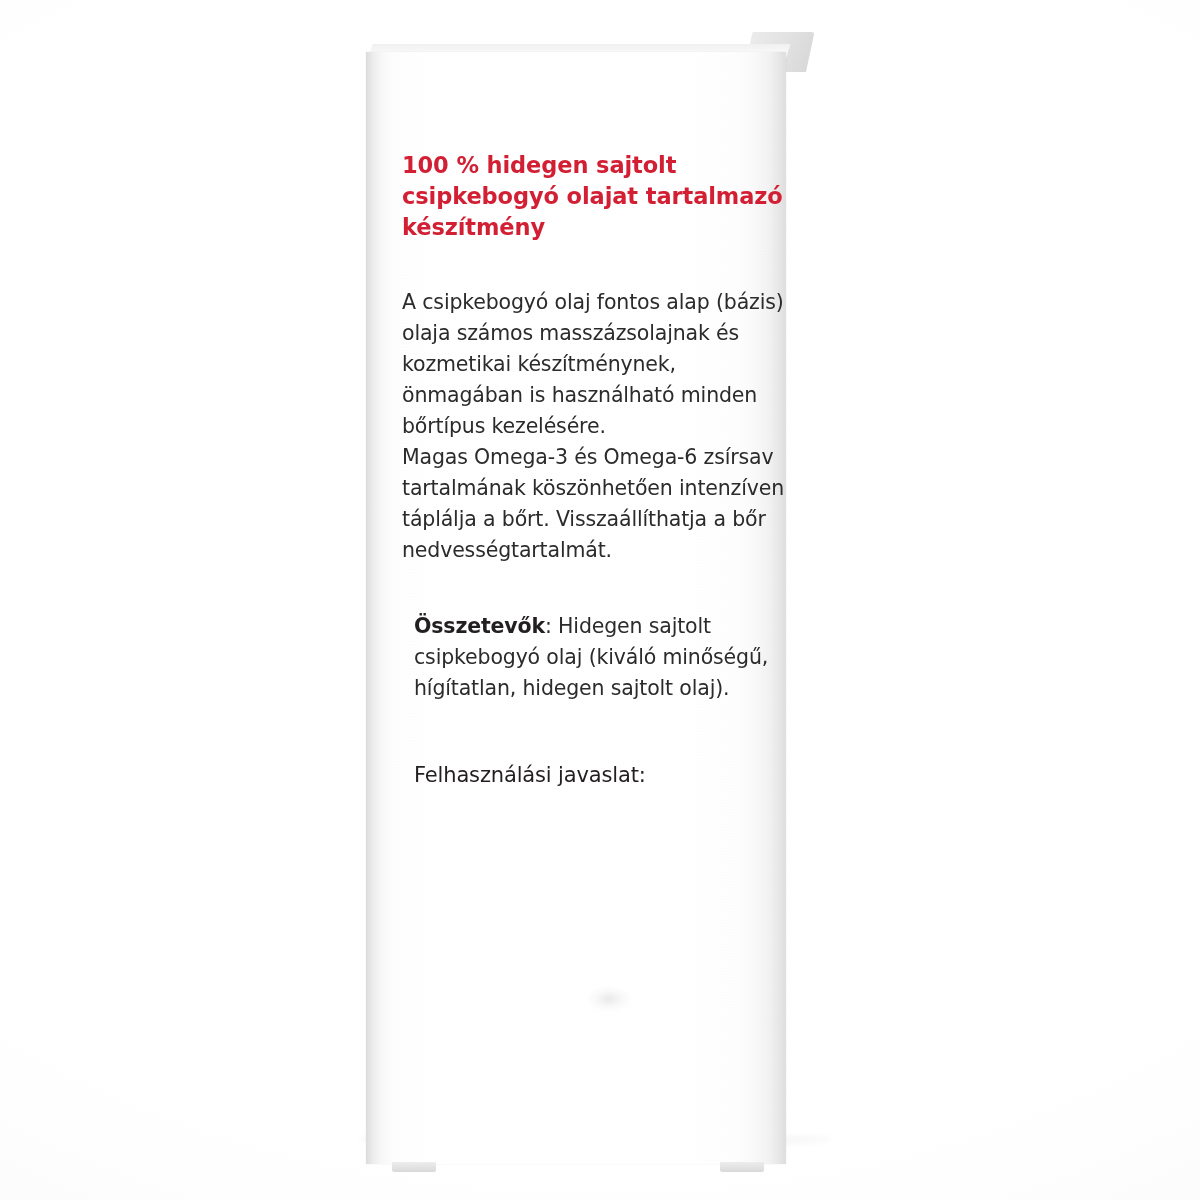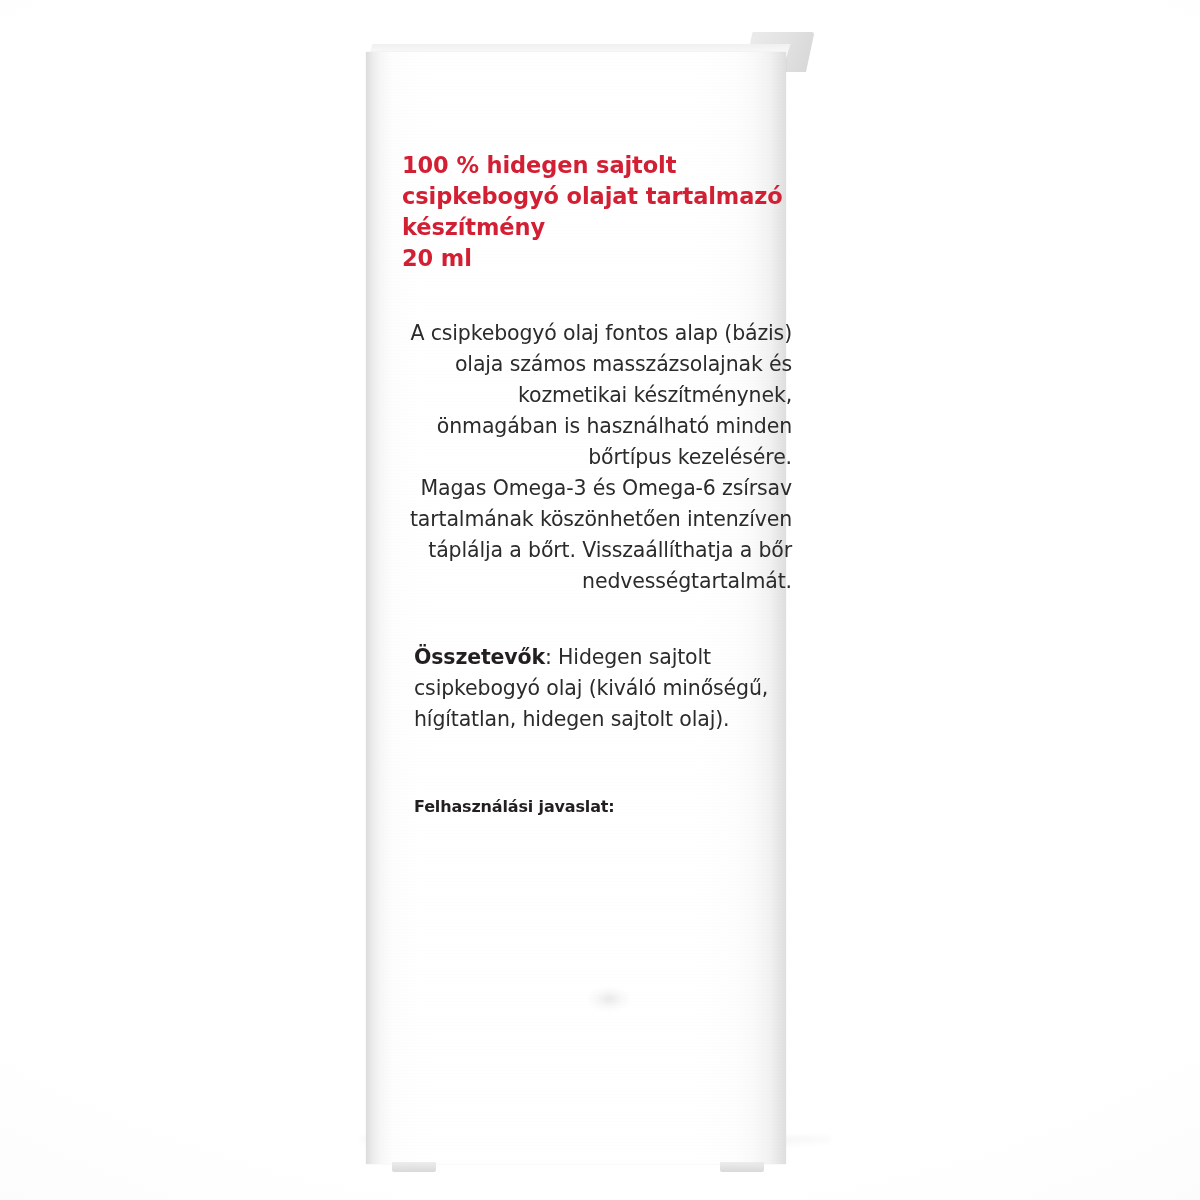--- a/index.html
+++ b/index.html
@@ -155,41 +155,40 @@
     display: block;
   }
 
   .body-block {
     margin-top: 44px;
     font-size: 20.5px;
     line-height: 31px;
     letter-spacing: -0.15px;
     color: #2b2b2b;
     max-width: 390px;
-    text-align: right;
   }
   .body-block p { margin: 0; }
 
   .section {
     margin-top: 45px;
     font-size: 20.5px;
     line-height: 31px;
     letter-spacing: -0.15px;
     color: #2b2b2b;
     max-width: 390px;
   }
   .section p { margin: 12px; }
   .section .lead {
     font-weight: bold;
     color: #231f20;
   }
   .section-heading {
-    font-weight: bold;
+    font-weight: normal;
     color: #231f20;
-    font-size: 16px;
+    font-size: 21px;
     line-height: 31px;
   }
 
   .usage { margin-top: 56px; }
 
   
   .grain {
     position: absolute;
     inset: 0;
     pointer-events: none;
@@ -218,21 +217,20 @@
     <div class="box-right-fold"></div>
   </div>
 
   <div class="smudge"></div>
 
   <div class="label">
 
     <h1 class="headline">
       <span>100 % hidegen sajtolt csipkebogyó</span>
       <span>olajat tartalmazó készítmény</span>
-      <span class="vol">20 ml</span>
     </h1>
 
     <div class="body-block">
       <p style="white-space: pre-line;">A csipkebogyó olaj fontos alap (bázis) olaja számos masszázsolajnak és kozmetikai készítménynek, önmagában is használható minden bőrtípus kezelésére.
 Magas Omega-3 és Omega-6 zsírsav tartalmának köszönhetően intenzíven táplálja a bőrt. Visszaállíthatja a bőr nedvességtartalmát.</p>
     </div>
 
     <div class="section">
       <p><span class="lead">Összetevők</span><span>: Hidegen sajtolt csipkebogyó olaj (kiváló minőségű, hígítatlan, hidegen sajtolt olaj).</span></p>
     </div>

